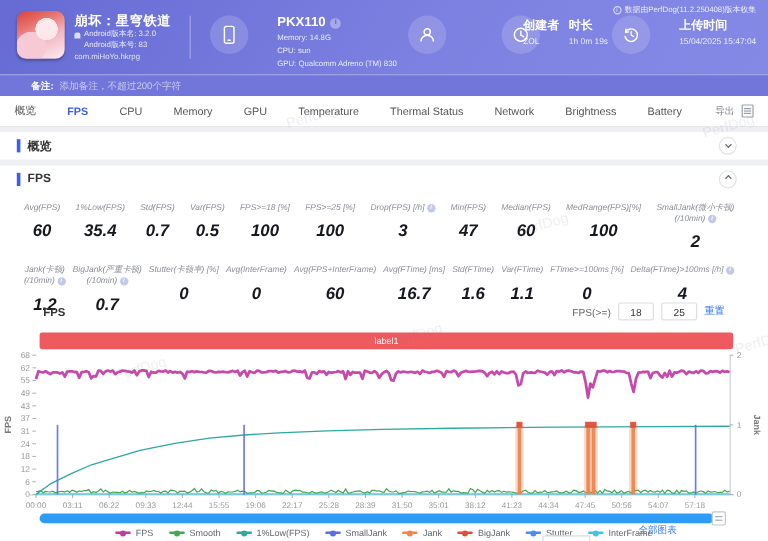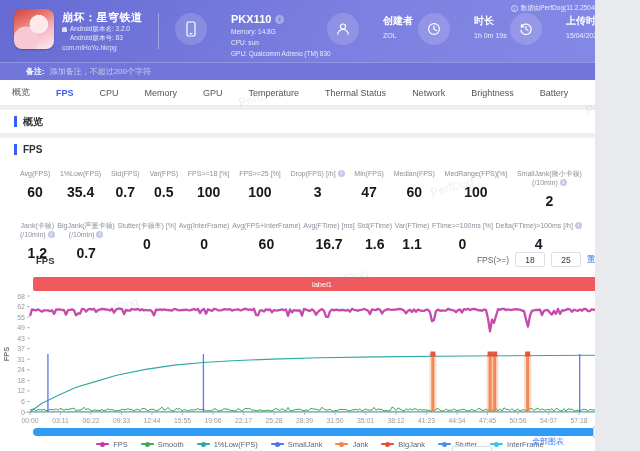--- a/index.html
+++ b/index.html
@@ -1,17 +1,17 @@
 <!DOCTYPE html>
 <html><head>
 <meta charset="utf-8">
 <style>
   html,body{margin:0;padding:0;background:#e8eaee;}
   *{box-sizing:border-box;font-family:"Liberation Sans","DejaVu Sans",sans-serif;}
-  #app{position:relative;width:595px;height:451px;background:#eef0f4;overflow:hidden;}
+  #app{position:relative;width:640px;height:451px;background:#eef0f4;overflow:hidden;}
 
   
   .header{position:absolute;left:0;top:0;width:640px;height:62px;
     background:linear-gradient(120deg,#666bd4 0%,#7c80e0 55%,#8589e6 100%);color:#fff;}
   .game-block{position:absolute;left:14px;top:9px;display:flex;}
   .game-icon{width:40px;height:40px;border-radius:8px;flex:none;
     background:
       radial-gradient(circle at 62% 38%, #fde8ec 0 26%, transparent 27%),
       radial-gradient(circle at 30% 75%, #f6c9d4 0 30%, transparent 31%),
       linear-gradient(155deg,#d8403c 0%,#e8746f 30%,#f3b9c3 60%,#fdeef1 100%);
@@ -59,21 +59,21 @@
   .sec-header{position:relative;height:23px;display:flex;align-items:center;}
   .sec-bar{width:3px;height:11px;background:#3a5ef0;margin-left:14px;}
   .sec-title{font-size:10px;font-weight:bold;color:#333;margin-left:6px;}
   .collapse-btn{position:absolute;right:26px;top:4px;width:15px;height:15px;border:1px solid #e1e2e8;
     border-radius:50%;background:#fff;display:flex;align-items:center;justify-content:center;cursor:pointer;}
   .chev{width:4px;height:4px;border-left:1px solid #666;border-bottom:1px solid #666;}
   .chev.up{transform:rotate(135deg) translate(-1px,1px);}
   .chev.down{transform:rotate(-45deg) translate(1px,-1px);}
 
   
-  .stats-row{display:flex;justify-content:space-between;align-items:flex-start;padding:0 58px 0 20px;margin-top:8px;}
+  .stats-row{display:flex;justify-content:space-between;align-items:flex-start;padding:0 28px 0 20px;margin-top:8px;font-style:italic;}
   .stat{display:flex;flex-direction:column;align-items:center;}
   .stat-label{font-size:7px;color:#8b8f99;text-align:center;line-height:9px;display:flex;flex-direction:column;align-items:center;}
   .stat-line{display:flex;align-items:center;gap:2px;}
   .info-icon{display:inline-flex;width:7px;height:7px;border-radius:50%;background:#c3c9e8;color:#fff;
     font-size:5px;align-items:center;justify-content:center;font-weight:bold;}
   .stat-value{font-size:14px;font-weight:bold;color:#16181d;margin-top:6px;}
 
   
   .chart-title{position:absolute;left:36px;top:117px;font-size:9.5px;font-weight:bold;color:#333;}
   .threshold{position:absolute;right:36px;top:114px;display:flex;align-items:center;gap:6px;}
@@ -140,21 +140,21 @@
         <div class="device-name">
             <span>PKX110</span>
             <span class="device-badge">i</span>
           </div>
         <div class="device-lines">Memory: 14.8G</div>
         <div class="device-lines">CPU: sun</div>
         <div class="device-lines">GPU: Qualcomm Adreno (TM) 830</div>
       </div>
     </div>
 
-    <div class="hdr-item" style="left:327px;">
+    <div class="hdr-item" style="left:340px;gap:40px;">
       <div class="hdr-circle">
         <svg width="14" height="14" viewBox="0 0 14 14">
             <circle cx="7" cy="4.6" r="2.6" fill="none" stroke="#fff" stroke-width="1.2"></circle>
             <path d="M1.8 12.5 a5.2 5.2 0 0 1 10.4 0" fill="none" stroke="#fff" stroke-width="1.2"></path>
           </svg>
       </div>
       <div class="hdr-texts">
         <div class="hdr-label">创建者</div>
         <div class="hdr-value">ZOL</div>
       </div>

